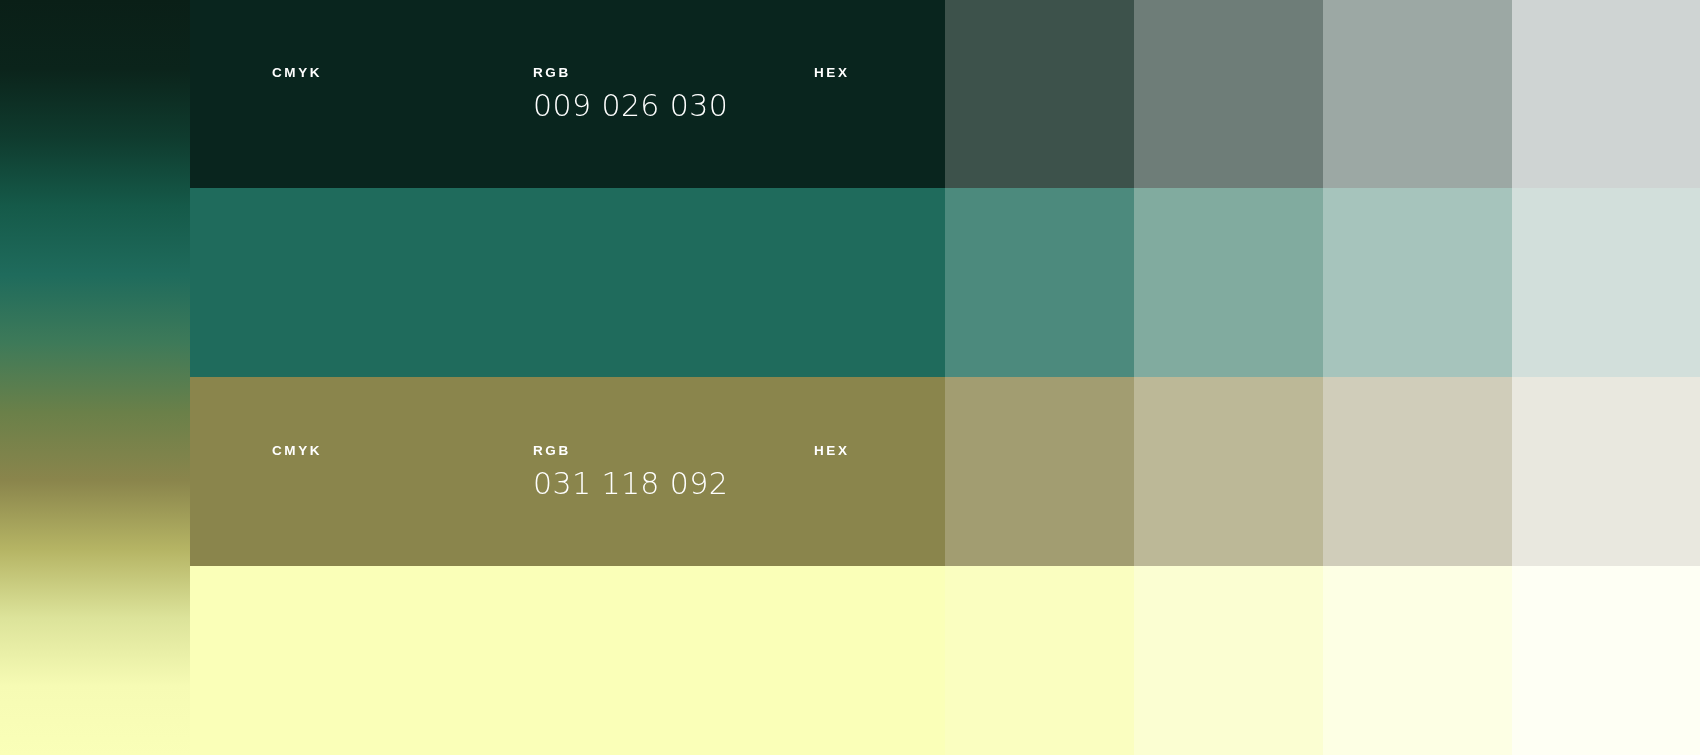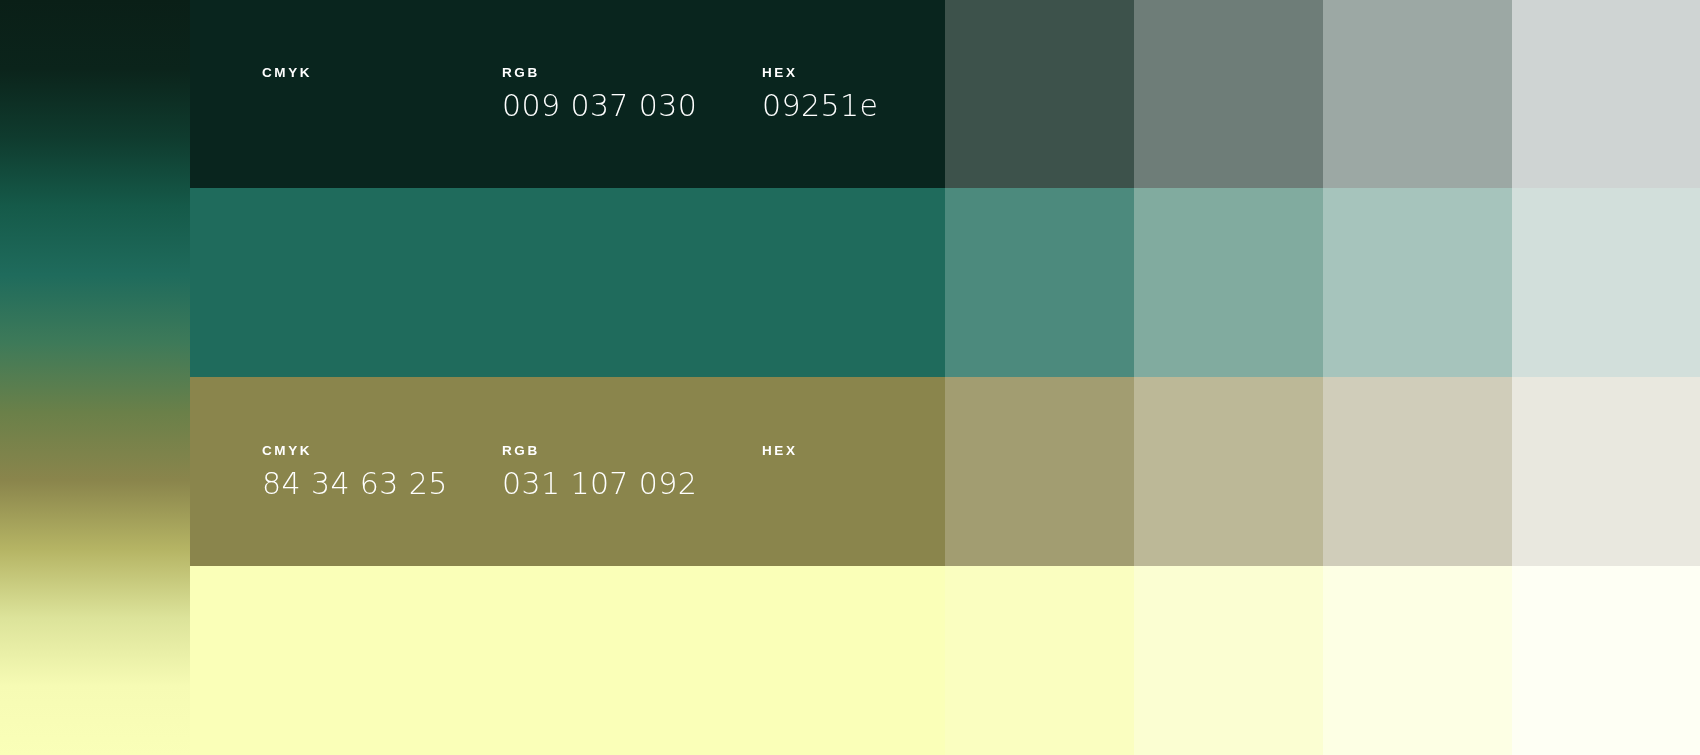--- a/index.html
+++ b/index.html
@@ -58,25 +58,26 @@
     height: 100%;
   }
   .tint-1 { left: 945px;  width: 189px; }
   .tint-2 { left: 1134px; width: 189px; }
   .tint-3 { left: 1323px; width: 189px; }
   .tint-4 { left: 1512px; width: 188px; }
 
   
   .info {
     position: absolute;
-    left: 262px;
+    left: 272px;
     display: flex;
     align-items: flex-start;
     z-index: 4;
     pointer-events: none;
+    gap: 21px;
   }
   .row-1 .info { top: 66px; }
   .row-2 .info { top: 256px; }
 
   .field {
     display: block;
   }
   .field-cmyk { width: 240px; }
   .field-rgb  { width: 242px; }
   .field-hex  { width: 240px; margin-left: 18px; }
@@ -115,44 +116,42 @@
     <div class="tint tint-2" style="background: rgb(110, 125, 120);"></div>
     <div class="tint tint-3" style="background: rgb(156, 168, 164);"></div>
     <div class="tint tint-4" style="background: rgb(207, 212, 211);"></div>
 
     <div class="info text-light">
       <div class="field field-cmyk">
         <span class="field-label">CMYK</span>
       </div>
       <div class="field field-rgb">
         <span class="field-label">RGB</span>
-        <span class="field-value">009 037 030</span>
+        <span class="field-value">009 026 030</span>
       </div>
       <div class="field field-hex">
         <span class="field-label">HEX</span>
-        <span class="field-value">09251e</span>
       </div>
     </div>
   </div>
 
   <div class="swatch-row row-2">
     <div class="base-block" style="background: rgb(31, 107, 92);"></div>
     <div class="tint tint-1" style="background: rgb(76, 138, 125);"></div>
     <div class="tint tint-2" style="background: rgb(129, 171, 159);"></div>
     <div class="tint tint-3" style="background: rgb(166, 196, 188);"></div>
     <div class="tint tint-4" style="background: rgb(210, 223, 219);"></div>
 
     <div class="info text-light">
       <div class="field field-cmyk">
         <span class="field-label">CMYK</span>
-        <span class="field-value">84 34 63 25</span>
       </div>
       <div class="field field-rgb">
         <span class="field-label">RGB</span>
-        <span class="field-value">031 107 092</span>
+        <span class="field-value">031 118 092</span>
       </div>
       <div class="field field-hex">
         <span class="field-label">HEX</span>
       </div>
     </div>
   </div>
 
   <div class="swatch-row row-3">
     <div class="base-block" style="background: rgb(138, 133, 76);"></div>
     <div class="tint tint-1" style="background: rgb(162, 157, 113);"></div>

